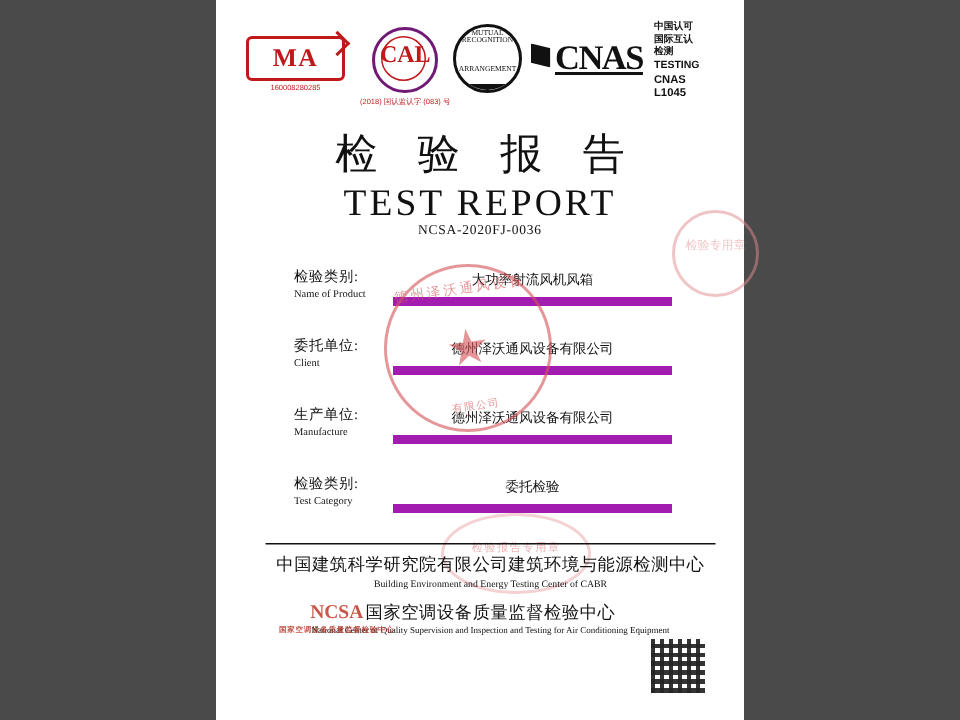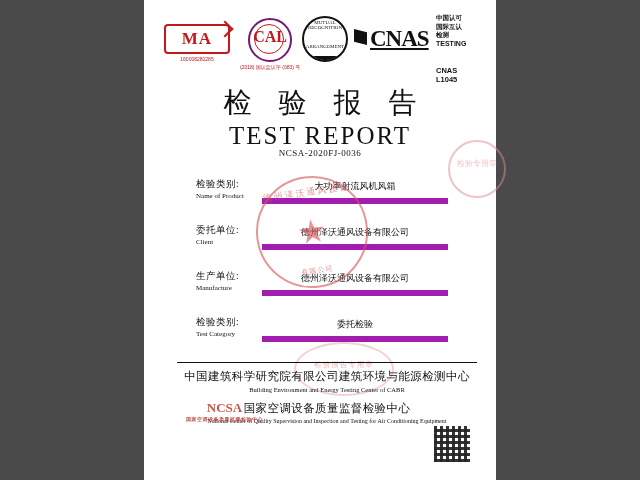--- a/index.html
+++ b/index.html
@@ -147,21 +147,21 @@
   }
   .logo-china { left: 272px; top: 4px; text-align: left; }
   .china-line {
     font-size: 6.5px;
     color: #111;
     line-height: 8.5px;
     font-family: "Liberation Sans", sans-serif;
     font-weight: bold;
   }
   .china-line.en { font-size: 7px; }
-  .china-code { font-size: 7.5px; font-weight: bold; margin-top: 19px; }
+  .china-code { font-size: 7.5px; font-weight: bold; margin-top: 1px; }
 
   
   .title-cn {
     position: absolute;
     left: 0; right: 0;
     top: 84px;
     text-align: center;
     font-size: 28px;
     letter-spacing: 10px;
     color: #111;

